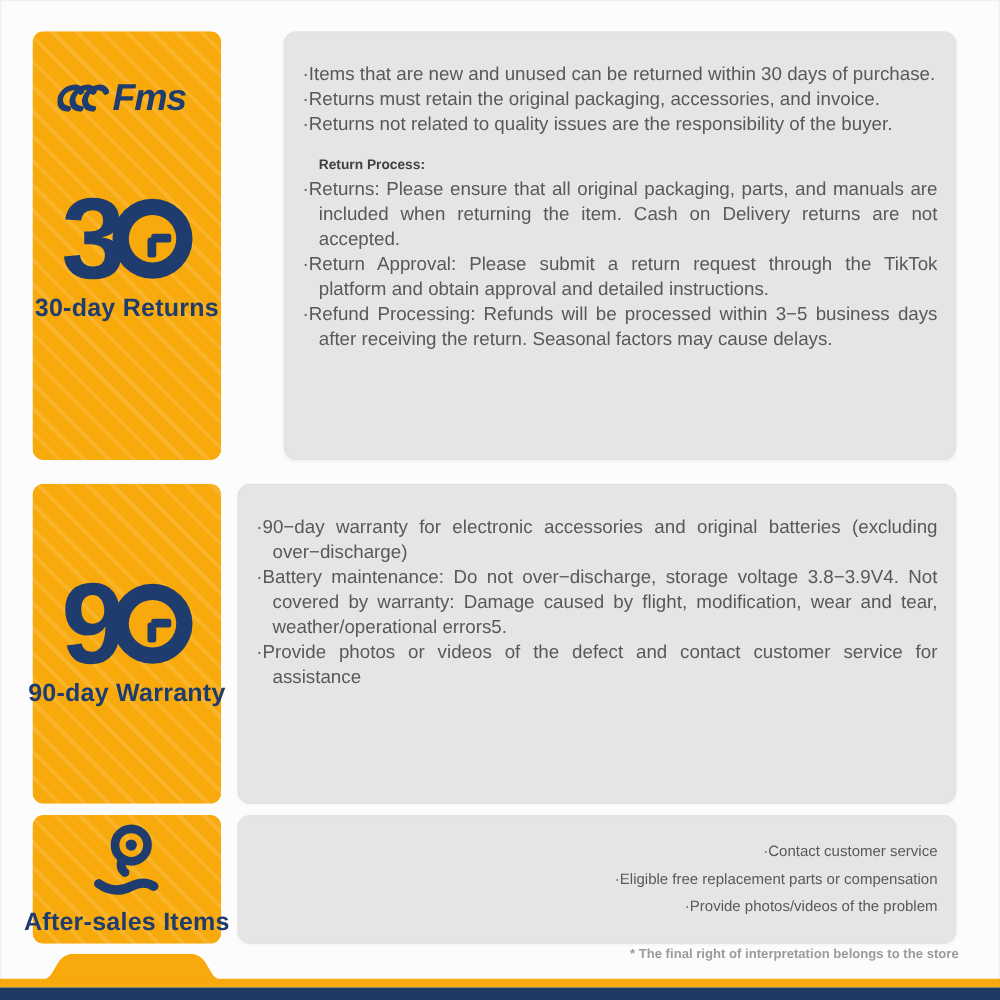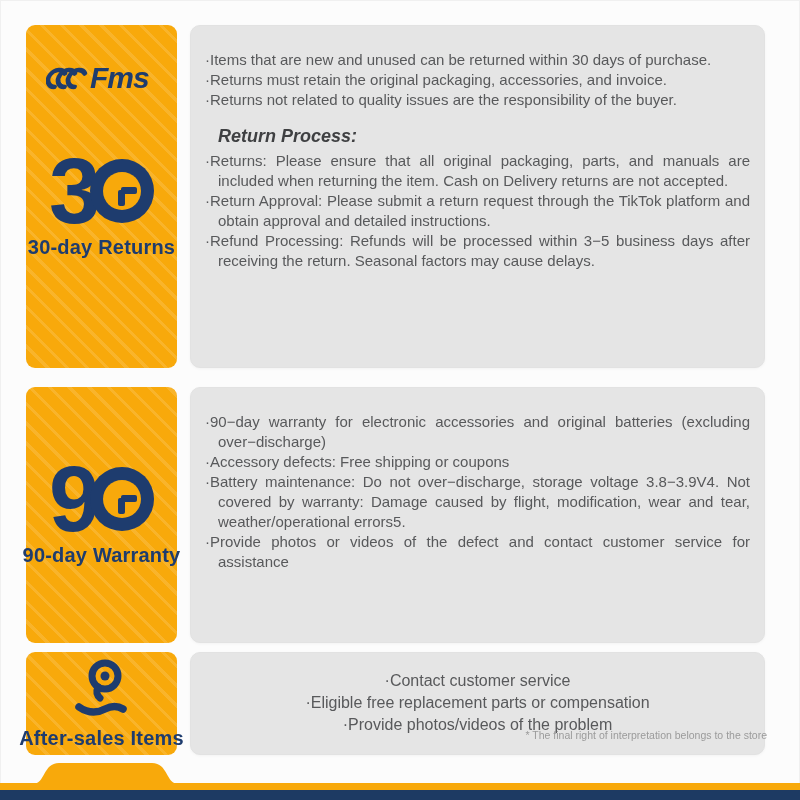--- a/index.html
+++ b/index.html
@@ -6,21 +6,21 @@
   body { background:#ffffff; font-family:"Liberation Sans", sans-serif; }
 
   .page {
     position:relative; width:800px; height:800px; margin:0 auto;
     background:#fcfcfc; overflow:hidden;
     box-shadow: inset 0 0 0 1px #f0f0f0;
   }
 
   
   .row { position:absolute; left:26px; width:739px; display:flex; }
-  .row-returns   { top:25px;  height:343px; }
+  .row-returns   { top:25px;  height:343px;gap:37px; }
   .row-warranty  { top:387px; height:256px; }
   .row-aftersales{ top:652px; height:103px; }
 
   
   .side {
     width:151px; flex:0 0 151px; border-radius:9px;
     background:
       repeating-linear-gradient(45deg,
         rgba(255,255,255,0.13) 0 3px,
         rgba(255,255,255,0.0) 3px 14px),
@@ -38,26 +38,25 @@
     color:#58595B;
   }
   .row-aftersales .card { padding-top:17px; }
 
   ul.bullets { list-style:none; margin:0; padding:0; }
   ul.bullets li {
     font-size:15px; line-height:20px; text-align:justify;
     padding-left:13px; text-indent:-13px; color:#58595B;
   }
   ul.bullets li::before { content:"\00B7 "; }
-  .row-aftersales ul.bullets li { font-size:16px; line-height:22px; text-align:center; }
+  .row-aftersales ul.bullets li { font-size:12px; line-height:22px; text-align:right; }
 
   .card-heading {
-    font-size:18px; font-weight:bold; color:#3F4042;
+    font-size:11px; font-weight:bold; color:#3F4042;
     margin:16px 0 4px 13px;
-    font-style:italic;
   }
 
   
   .logo-wrap { margin-top:30px; height:44px; display:flex; align-items:center; }
 
   
   .badge { display:flex; align-items:center; margin-top:56px; height:72px; }
   .row-warranty .badge, .row-aftersales .badge { margin-top:0; }
   .row-warranty .side { justify-content:center; }
   .row-aftersales .side { justify-content:center; }
@@ -85,22 +84,22 @@
 
   .badge-label {
     font-size:20px; font-weight:bold; color:#1E3C6E; margin-top:9px;
     white-space:nowrap; letter-spacing:0.2px;
   }
 
   .pin-wrap { height:60px; display:flex; align-items:center; }
 
   
   .footer-note {
-    position:absolute; right:33px; top:729px;
-    font-size:10.5px; color:#9B9B9B;
+    position:absolute; right:33px; top:757px;
+    font-size:10.5px; color:#9B9B9B;font-weight:bold;
   }
   .bar-yellow { position:absolute; left:0; right:0; top:783px; height:7px; background:#F8A90B; }
   .bar-navy   { position:absolute; left:0; right:0; top:790px; height:10px; background:#1D3A63; }
   .footer-tab { position:absolute; left:33px; top:763px; width:145px; height:21px; }
 </style>
 </head>
 <body>
 
 <div class="page">
 
@@ -149,21 +148,20 @@
           <span class="clock-face"></span>
           <span class="clock-hand-h"></span>
           <span class="clock-hand-v"></span>
         </span>
       </div>
       <div class="badge-label">90-day Warranty</div>
     </div>
     <div class="card">
       <ul class="bullets">
           <li>90−day warranty for electronic accessories and original batteries (excluding over−discharge)</li>
-          <li>Accessory defects: Free shipping or coupons</li>
           <li>Battery maintenance: Do not over−discharge, storage voltage 3.8−3.9V4. Not covered by warranty: Damage caused by flight, modification, wear and tear, weather/operational errors5.</li>
         </ul>
       <ul class="bullets">
           <li>Provide photos or videos of the defect and contact customer service for assistance</li>
         </ul>
     </div>
   </div>
 
   <div class="row row-aftersales">
     <div class="side">

